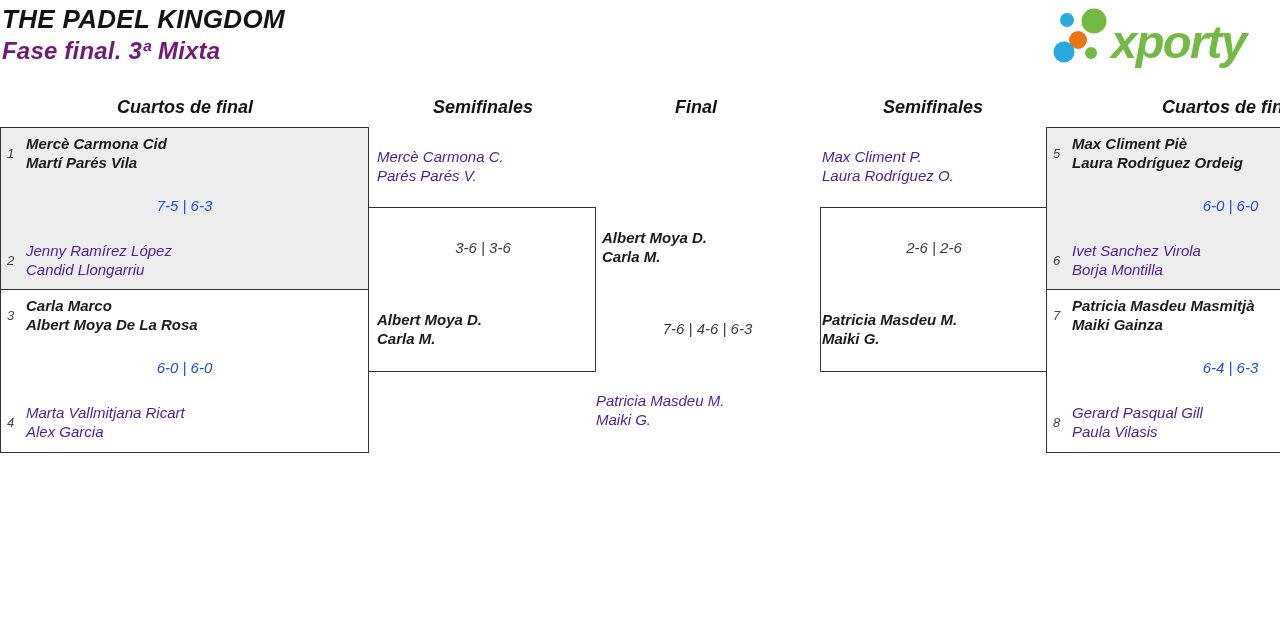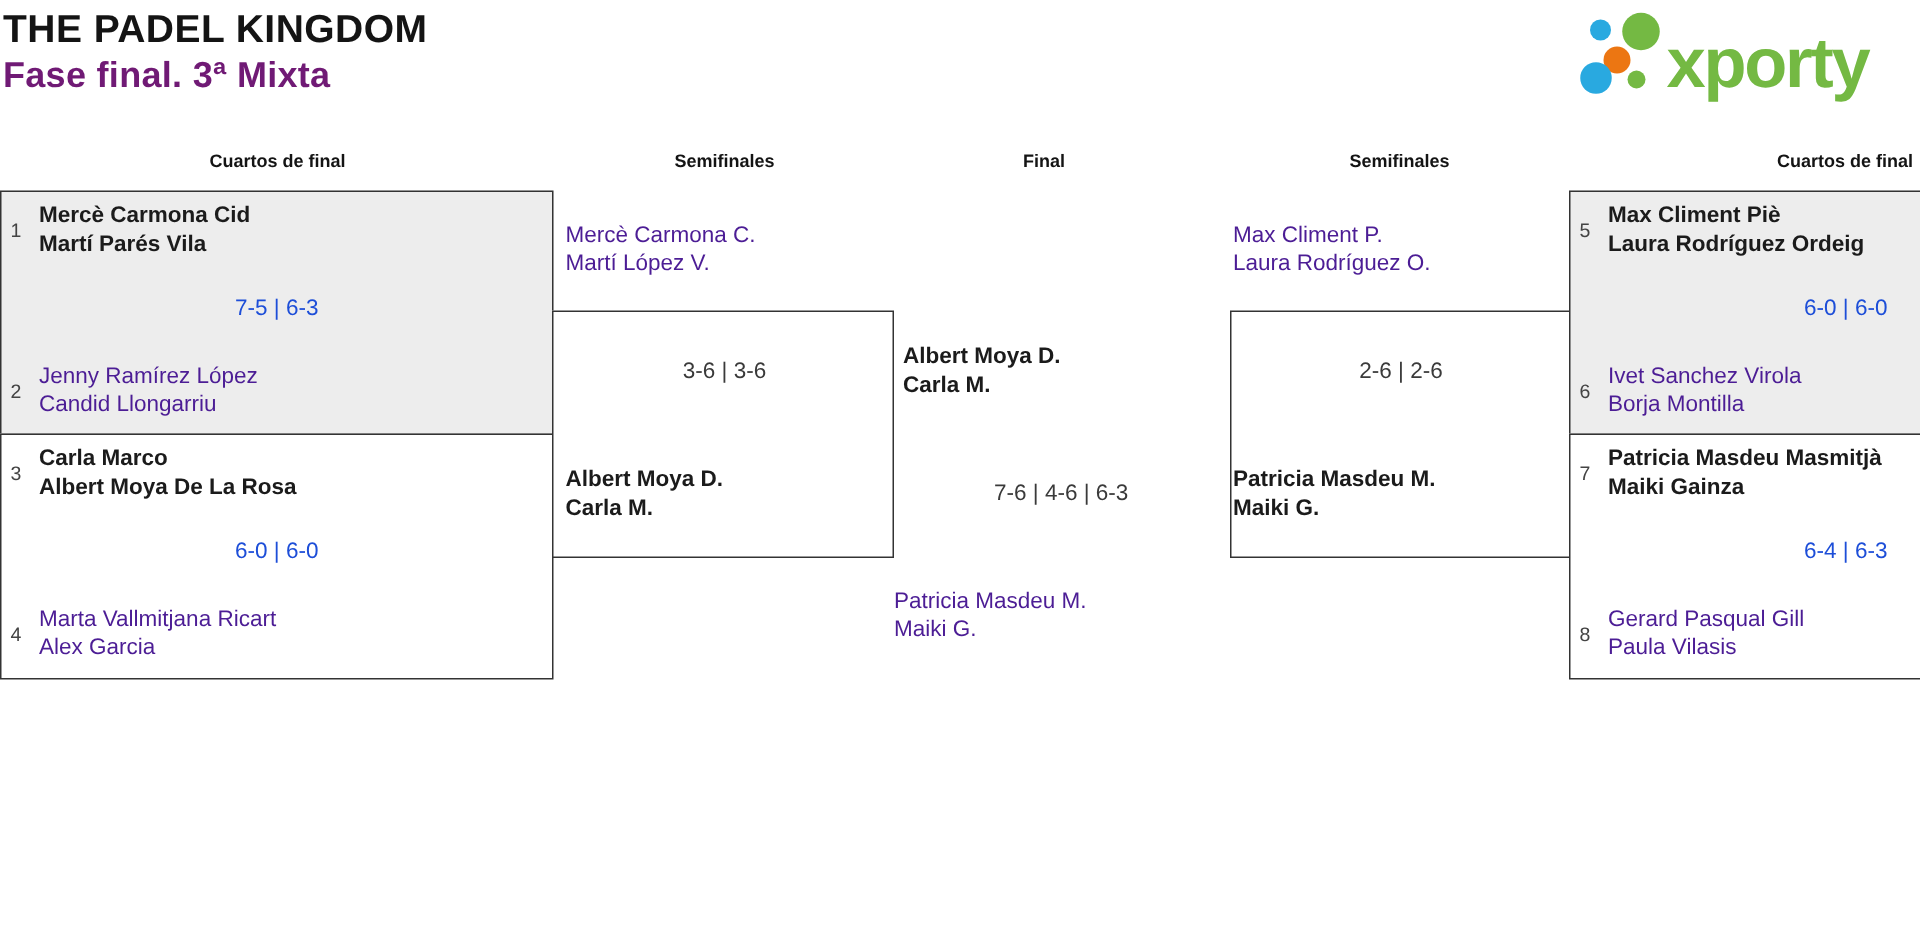--- a/index.html
+++ b/index.html
@@ -2,36 +2,37 @@
 <html><head>
 <meta charset="utf-8">
 <style>
   * { margin:0; padding:0; box-sizing:border-box; }
   html,body { background:#fff; }
   #page {
     position:relative; width:1280px; height:514px;
     overflow:hidden; background:#ffffff;
     font-family:"Liberation Sans", sans-serif;
     color:#1b1b1b;
+    font-style:italic;
   }
   .page-title {
     position:absolute; left:2px; top:3px;
     font-size:26px; font-weight:700; letter-spacing:.3px; color:#141414;
     line-height:32px; white-space:nowrap;
   }
   .page-subtitle {
     position:absolute; left:2px; top:36px;
     font-size:24px; font-weight:700; letter-spacing:.2px; color:#701a75;
     line-height:30px; white-space:nowrap;
   }
   .logo { position:absolute; left:1045px; top:2px; width:235px; height:70px; cursor:pointer; }
 
   .col-header {
     position:absolute; top:96px; height:22px;
-    font-size:12px; font-weight:700; color:#141414;
+    font-size:18px; font-weight:700; color:#141414;
     text-align:center; line-height:22px; white-space:nowrap;
   }
 
   .match {
     position:absolute; border:1px solid #333; background:#ffffff;
   }
   .match.shaded { background:#ededed; }
 
   .team-row {
     position:absolute; left:6px; right:6px;
@@ -115,21 +116,21 @@
       <span class="names loser">
         <span>Marta Vallmitjana Ricart</span>
         <span>Alex Garcia</span>
       </span>
     </div>
   </div>
 
   <div class="match" style="left:368px; top:207px; width:228px; height:165px;"></div>
   <div class="float-team loser" style="left:377px; top:147px;">
     <span>Mercè Carmona C.</span>
-    <span>Martí López V.</span>
+    <span>Parés Parés V.</span>
   </div>
   <div class="float-score" style="left:370px; width:226px; top:239px;">3-6 | 3-6</div>
   <div class="float-team winner" style="left:377px; top:310px;">
     <span>Albert Moya D.</span>
     <span>Carla M.</span>
   </div>
 
   <div class="float-team winner" style="left:602px; top:228px;">
     <span>Albert Moya D.</span>
     <span>Carla M.</span>

